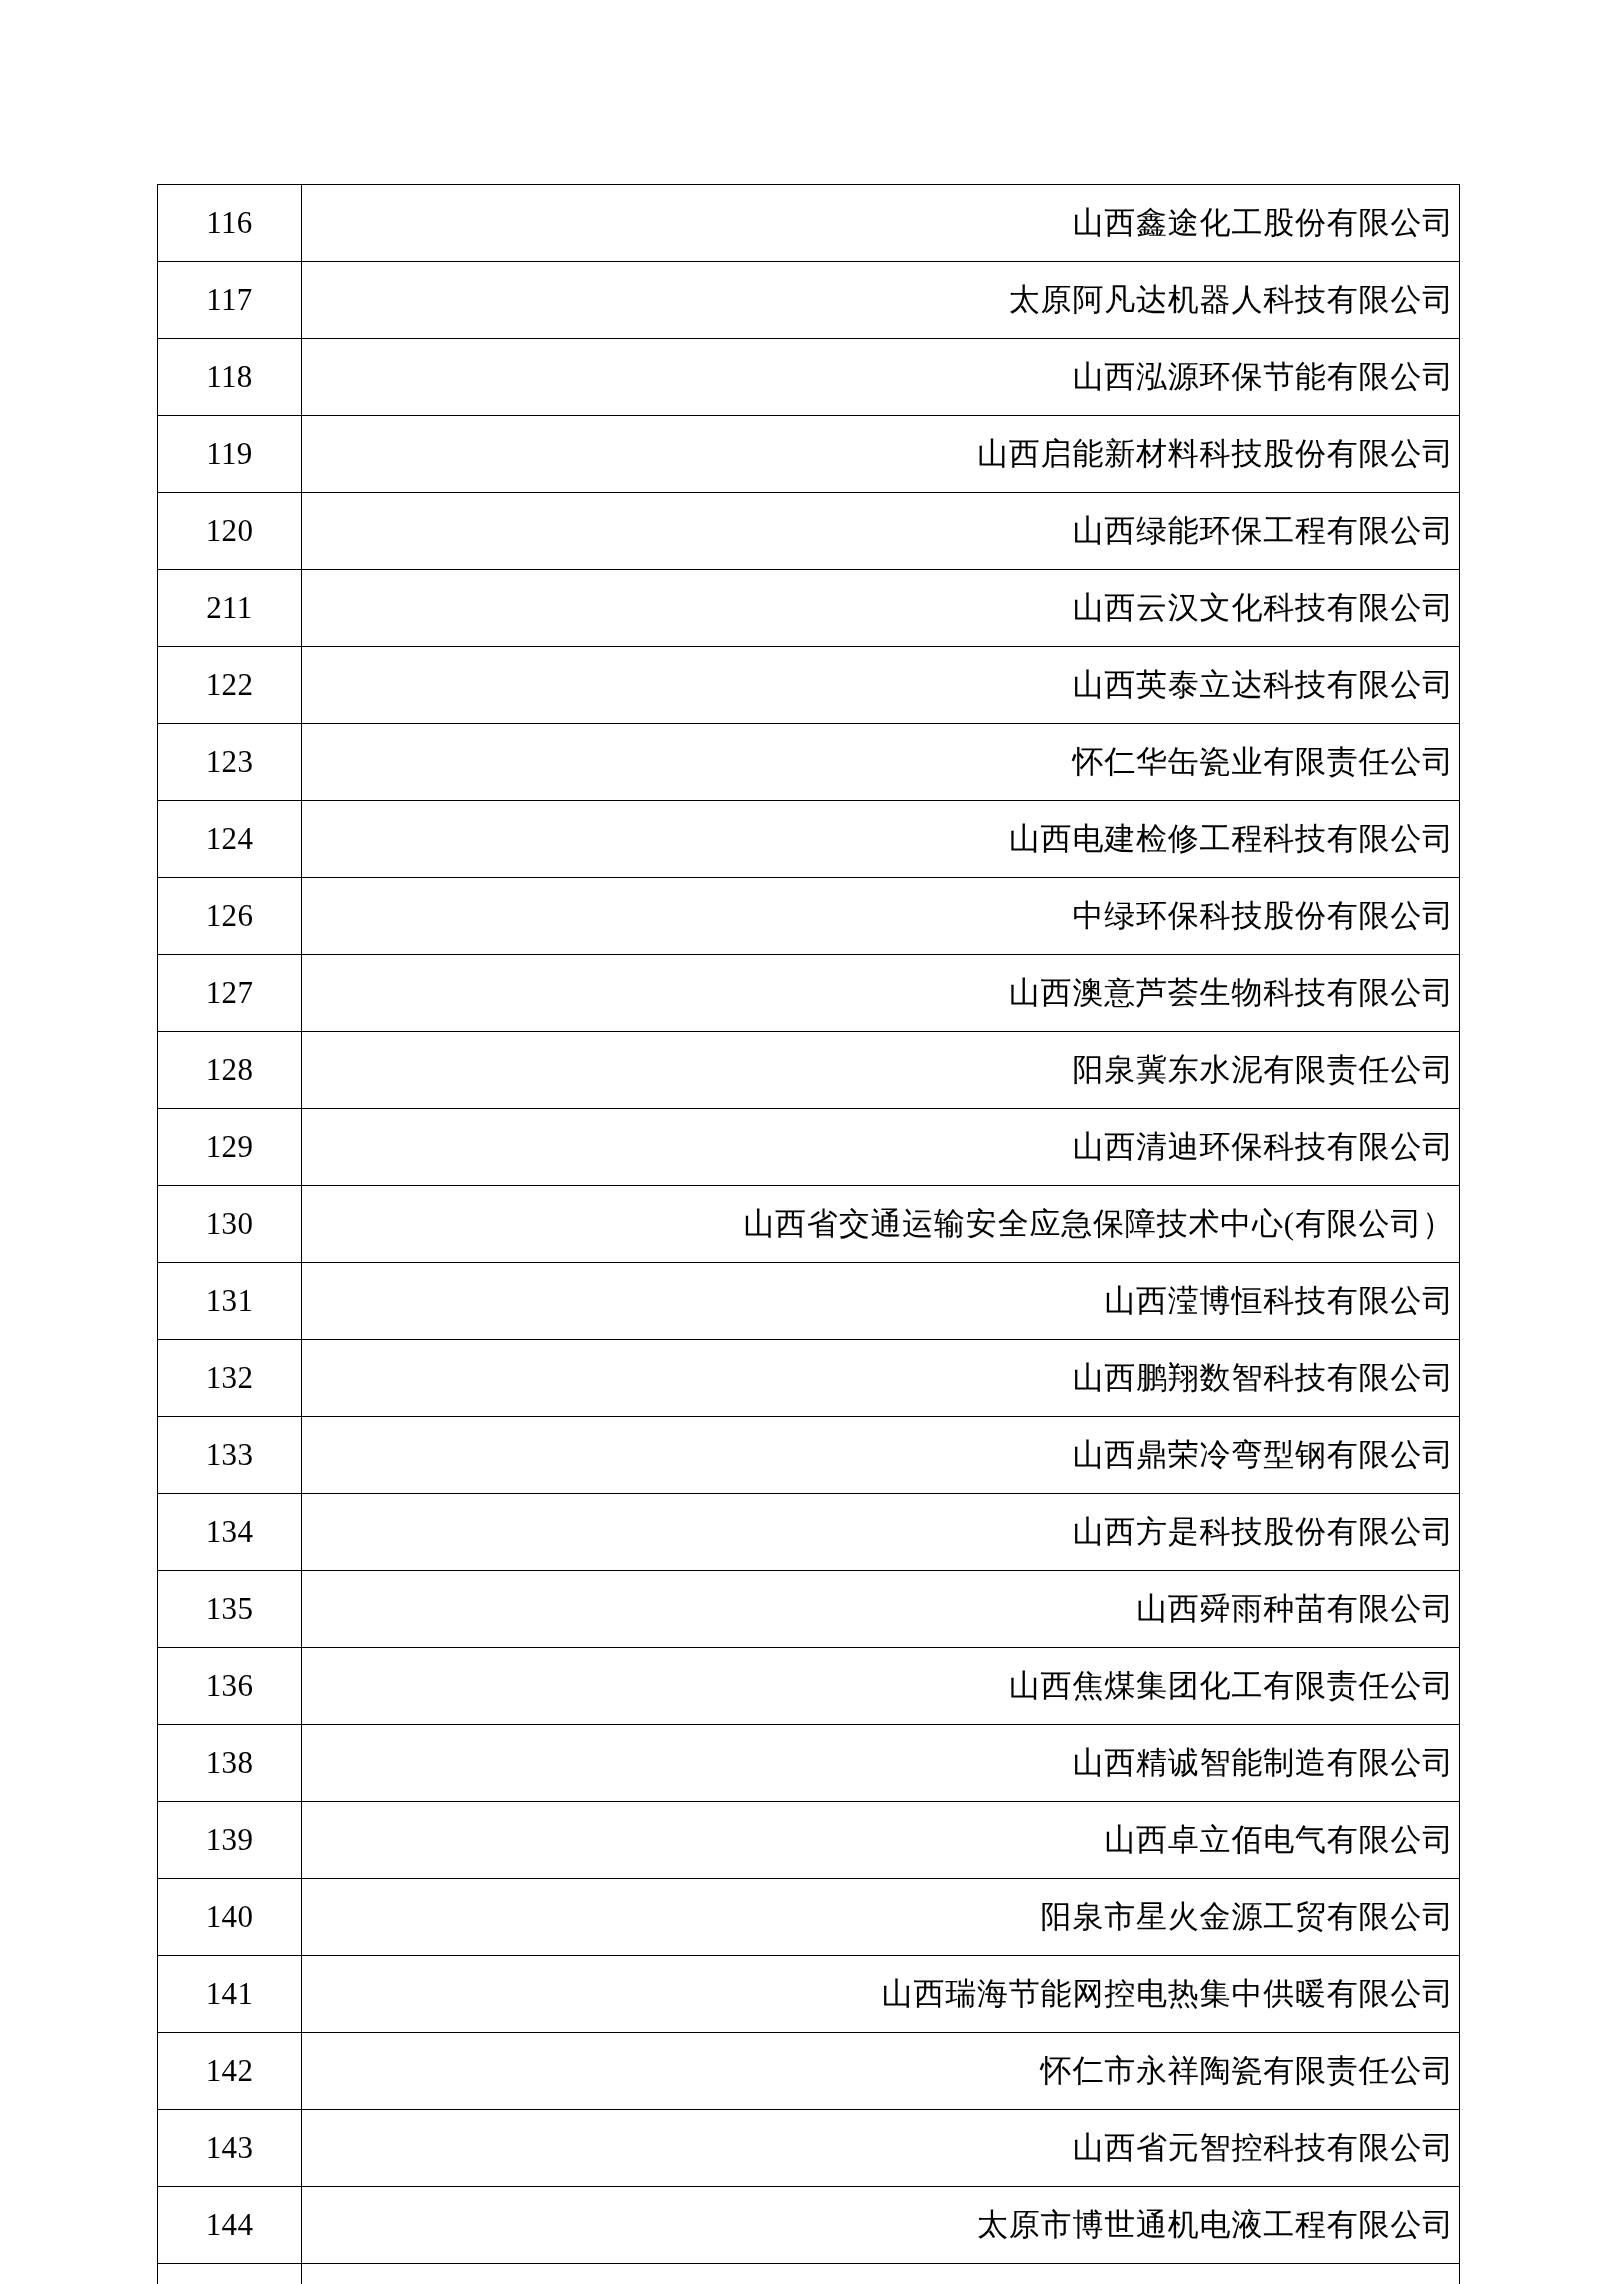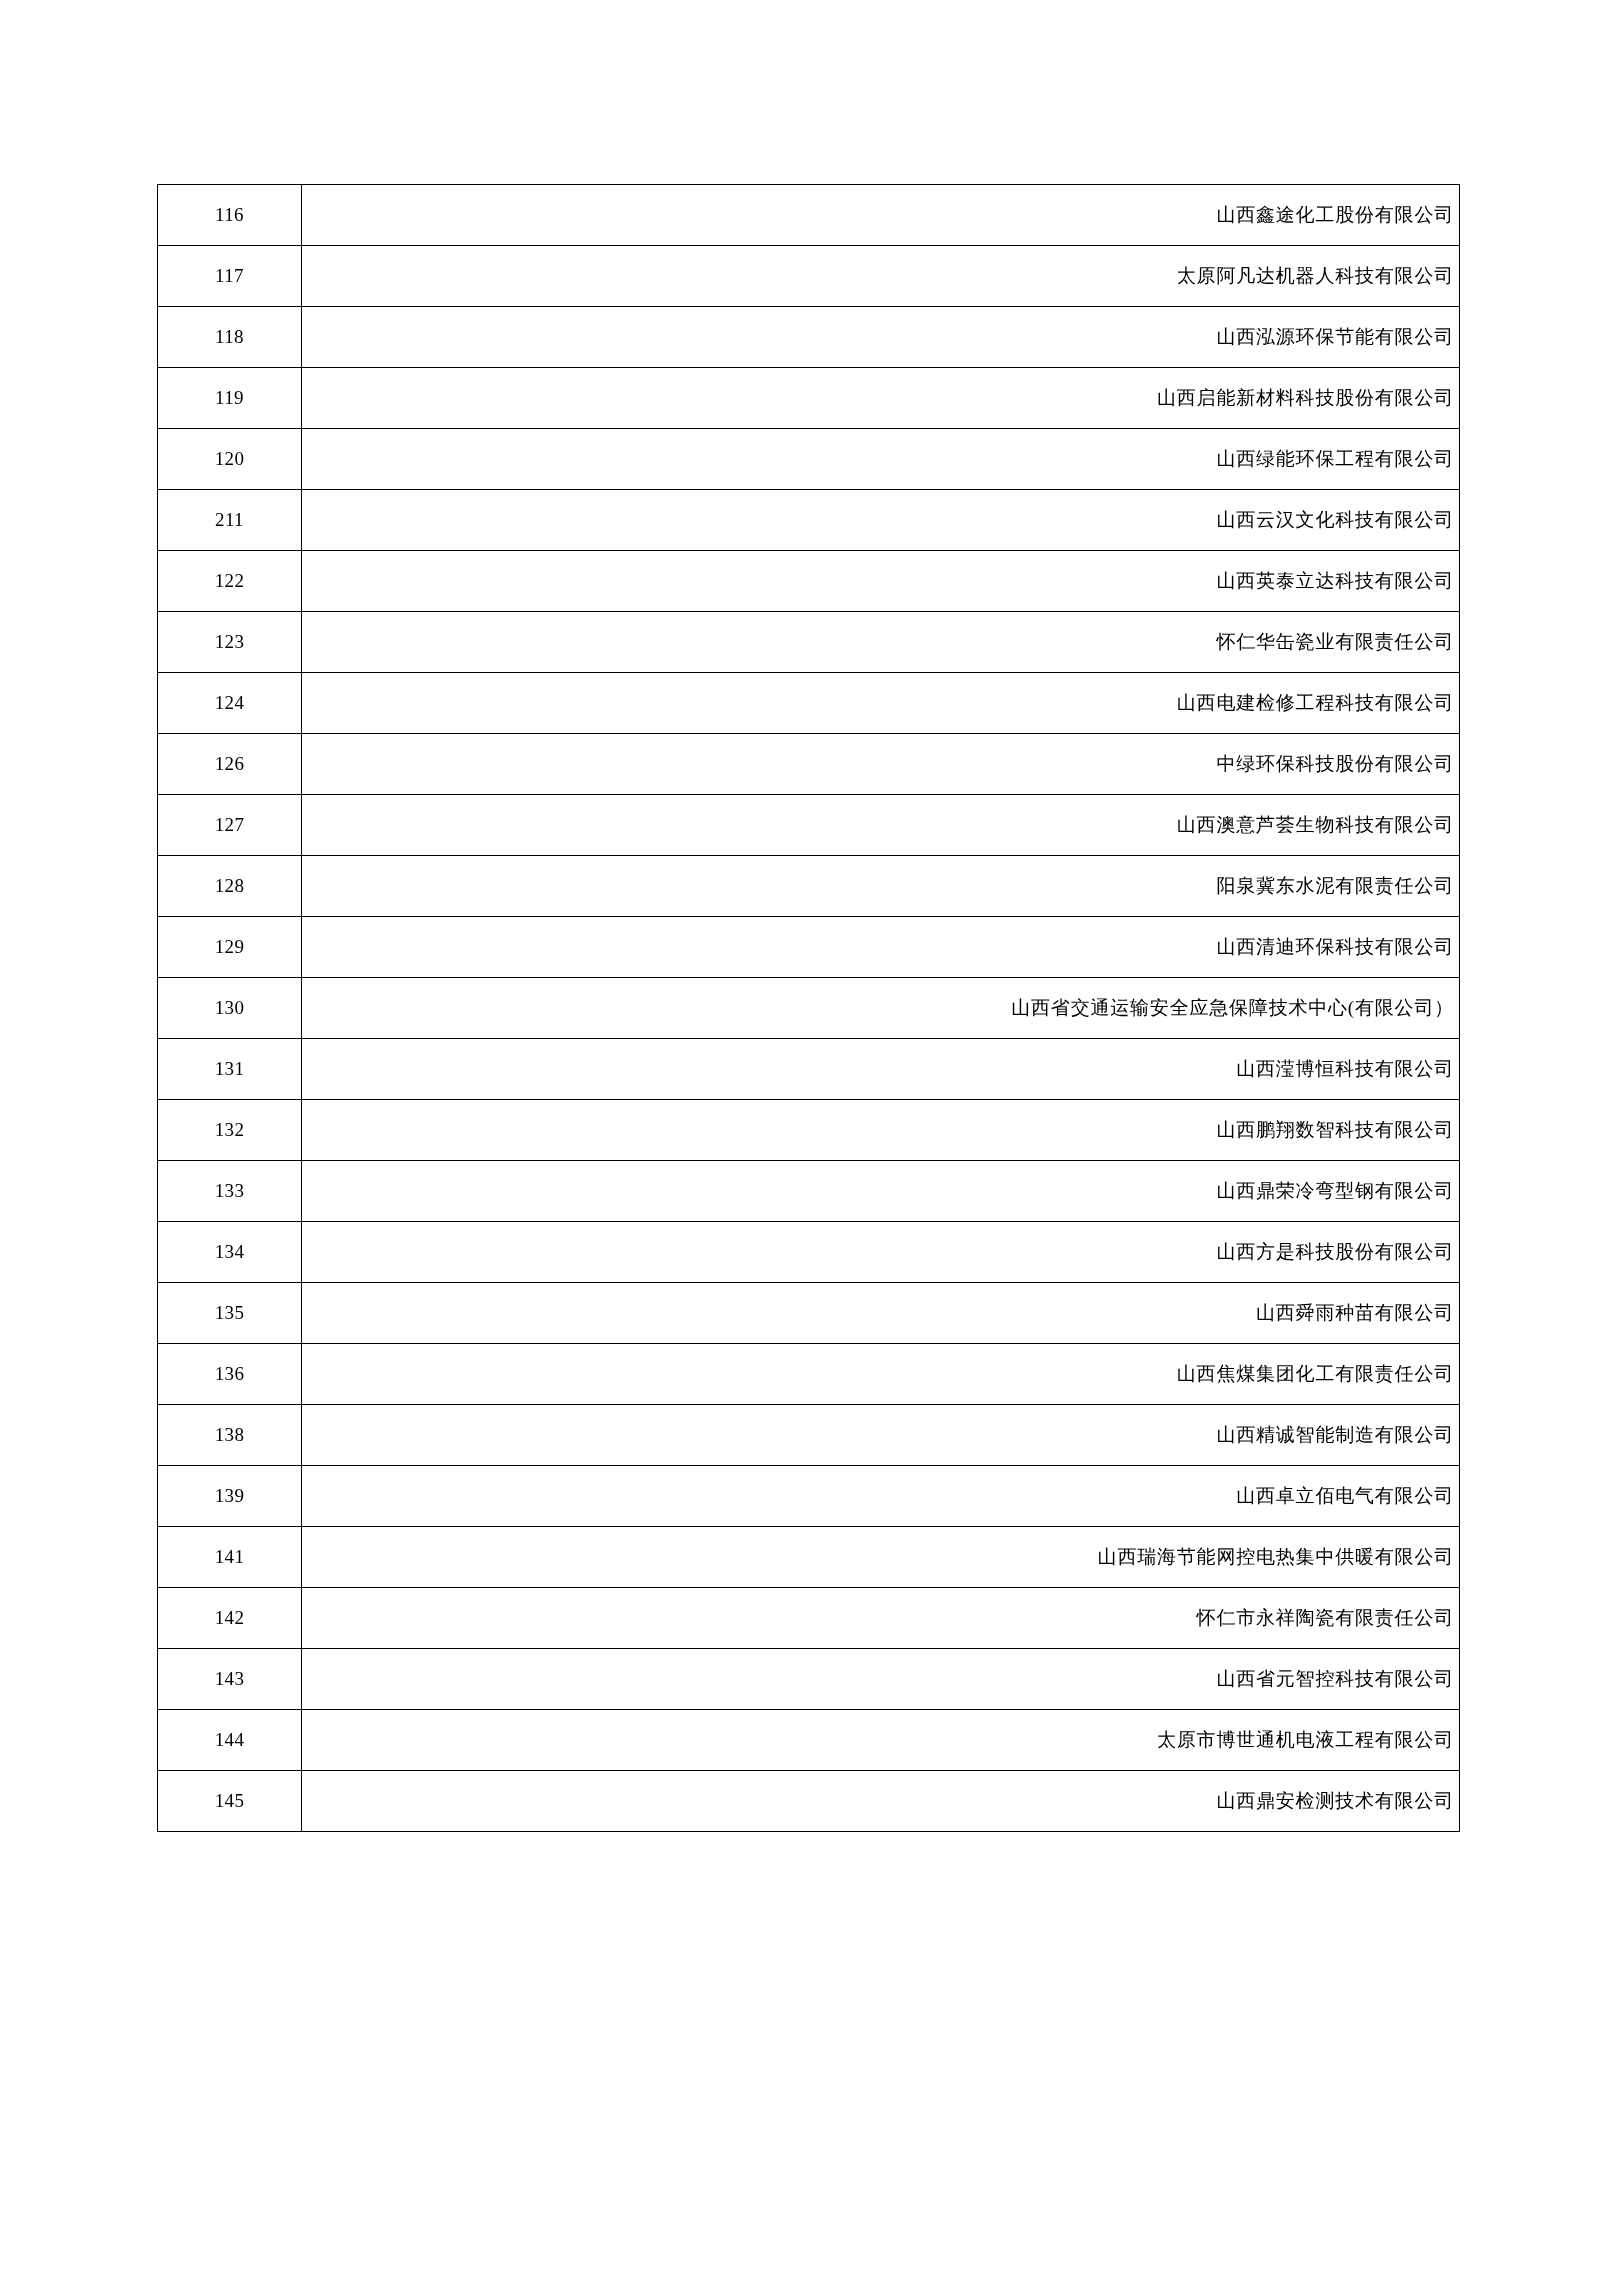--- a/index.html
+++ b/index.html
@@ -21,23 +21,23 @@
     padding: 184px 157px 0 157px;
   }
   table.listing {
     border-collapse: collapse;
     width: 1303px;
     table-layout: fixed;
   }
   table.listing td {
     border: 1.3px solid #000000;
     height: 60px;
-    font-size: 19px;
+    font-size: 31px;
     line-height: 1.2;
-    padding: 0 5px;
+    padding: 8px 5px;
     vertical-align: middle;
     font-family: "Liberation Serif", "DejaVu Serif", serif;
   }
   td.col-index {
     width: 133px;
     text-align: center;
     letter-spacing: 0.4px;
   }
   td.col-name {
     text-align: right;
@@ -132,20 +132,24 @@
         </tr>
         <tr>
           <td class="col-index">138</td>
           <td class="col-name">山西精诚智能制造有限公司</td>
         </tr>
         <tr>
           <td class="col-index">139</td>
           <td class="col-name">山西卓立佰电气有限公司</td>
         </tr>
         <tr>
+          <td class="col-index">140</td>
+          <td class="col-name">阳泉市星火金源工贸有限公司</td>
+        </tr>
+        <tr>
           <td class="col-index">141</td>
           <td class="col-name">山西瑞海节能网控电热集中供暖有限公司</td>
         </tr>
         <tr>
           <td class="col-index">142</td>
           <td class="col-name">怀仁市永祥陶瓷有限责任公司</td>
         </tr>
         <tr>
           <td class="col-index">143</td>
           <td class="col-name">山西省元智控科技有限公司</td>

